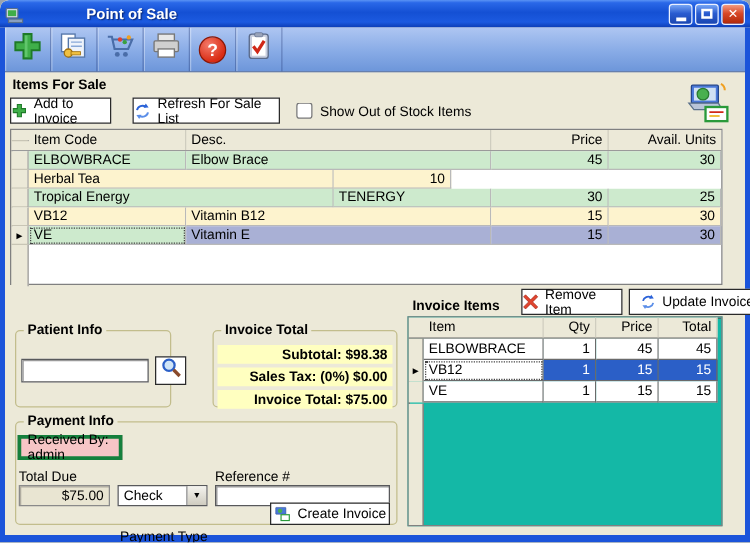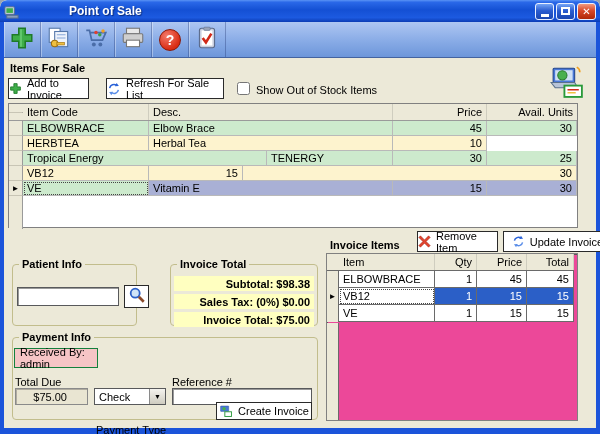--- a/index.html
+++ b/index.html
@@ -55,21 +55,21 @@
   .col-desc{width:244px;flex:0 0 244px;}
   .col-price{width:94px;flex:0 0 94px;justify-content:flex-end;}
   .col-avail{flex:1 1 auto;justify-content:flex-end;}
   .rowgreen .c{background:var(--row-green);}
   .rowcream .c{background:var(--row-cream);}
   .rowsel .c{background:var(--row-selected);}
   .rowsel .c.focuscell{background:var(--row-green);outline:1px dotted #444;outline-offset:-2px;}
   .g1-filler{display:flex;height:33px;}
   .g1-filler .rh{border-bottom:none;height:100%;}
 
-  .invoice-panel{position:absolute;left:326px;top:253px;width:252px;height:168px;background:#ec4899;
+  .invoice-panel{position:absolute;left:326px;top:253px;width:252px;height:168px;background:#14b8a6;
     border:1px solid #808080;box-shadow:inset 1px 1px 0 #5a5a5a;font-size:11px;}
   .grid2-table{width:247px;}
   .grid2-table .g-hdr{height:17px;border-bottom:1px solid #6a6a6a;}
   .grid2-table .g-hdr .hc{border-right:1px solid #cfcdbf;}
   .rh2{width:12px;flex:0 0 12px;background:var(--bg-beige);border-right:1px solid #6a6a6a;
     display:flex;align-items:center;justify-content:center;font-size:8px;}
   .g2-row{display:flex;height:17px;}
   .g2-row .c{padding:0 4px;border-right:1px solid #6a6a6a;border-bottom:1px solid #6a6a6a;
     display:flex;align-items:center;background:#fff;}
   .col2-item{width:96px;flex:0 0 96px;}
@@ -82,26 +82,26 @@
     border-right:1px solid #6a6a6a;}
 
   
   .groupbox{position:absolute;border:1px solid #c2bd8c;border-radius:4px;}
   .groupbox .legend{position:absolute;top:-7px;left:6px;background:var(--bg-beige);
     padding:0 3px;font-size:11px;font-weight:bold;}
   .strip{position:absolute;left:6px;right:6px;height:15px;background:var(--strip-yellow);
     font-size:11px;font-weight:bold;display:flex;align-items:center;justify-content:flex-end;padding-right:4px;}
   .textinput{position:absolute;background:#fff;border:1px solid #58595b;
     box-shadow:inset 1px 1px 0 #9a9a9a;font-size:11px;padding:0 3px;}
-  .badge{position:absolute;background:var(--badge-pink);border:1px solid #15803d;
+  .badge{position:absolute;background:var(--badge-pink);border:3px solid #15803d;
     font-size:11px;display:flex;align-items:center;padding:0 5px;}
   .fldlabel{position:absolute;font-size:11px;color:#000;}
   .valuebox{position:absolute;background:#e9e5d2;border:1px solid #8a8a8a;
     box-shadow:inset 1px 1px 0 #b0aca0;font-size:11px;display:flex;align-items:center;
-    justify-content:flex-end;padding:0 20px;}
+    justify-content:flex-end;padding:0 4px;}
   .dropdown{position:absolute;background:#fff;border:1px solid #58595b;font-size:11px;display:flex;}
   .dropdown .dtext{flex:1;display:flex;align-items:center;padding:0 4px;}
   .dropdown .dbtn{width:16px;background:linear-gradient(180deg,#f4f3ee,#cfccc0);
     border-left:1px solid #8a8a8a;display:flex;align-items:center;justify-content:center;font-size:7px;}
   .iconbtn{position:absolute;background:#fff;border:1px solid #2a2a2a;display:flex;
     align-items:center;justify-content:center;}
 
   .helpcircle{width:22px;height:22px;border-radius:50%;border:1px solid #8a1808;color:#fff;
     font-weight:bold;font-size:14px;line-height:21px;text-align:center;
     background:radial-gradient(circle at 35% 30%,#f47a6a,#d92c14 70%);}
@@ -243,34 +243,34 @@
     </div>
     <div class="g-row rowgreen">
       <div class="rh"></div>
       <div class="c col-code">ELBOWBRACE</div>
       <div class="c col-desc">Elbow Brace</div>
       <div class="c col-price">45</div>
       <div class="c col-avail">30</div>
     </div>
     <div class="g-row rowcream">
       <div class="rh"></div>
-      <div class="c col-code">HERBTEA</div>
       <div class="c col-desc">Herbal Tea</div>
       <div class="c col-price">10</div>
     </div>
     <div class="g-row rowgreen">
       <div class="rh"></div>
       <div class="c col-desc">Tropical Energy</div>
       <div class="c col-code">TENERGY</div>
       <div class="c col-price">30</div>
       <div class="c col-avail">25</div>
     </div>
     <div class="g-row rowcream">
       <div class="rh"></div>
       <div class="c col-code">VB12</div>
+      <div class="c col-desc">Vitamin B12</div>
       <div class="c col-price">15</div>
       <div class="c col-avail">30</div>
     </div>
     <div class="g-row rowsel">
       <div class="rh">►</div>
       <div class="c col-code focuscell">VE</div>
       <div class="c col-desc">Vitamin E</div>
       <div class="c col-price">15</div>
       <div class="c col-avail">30</div>
     </div>

